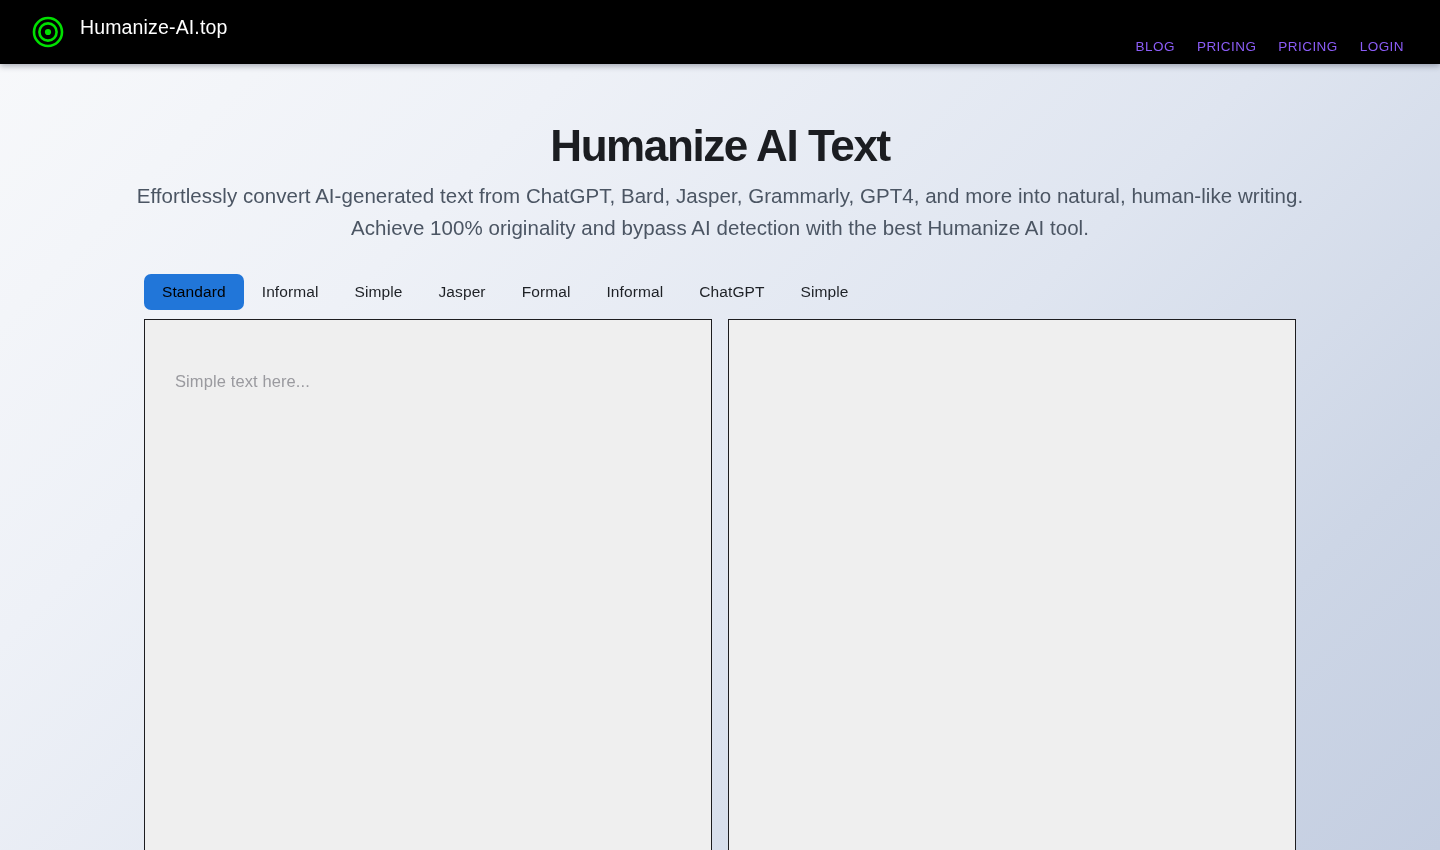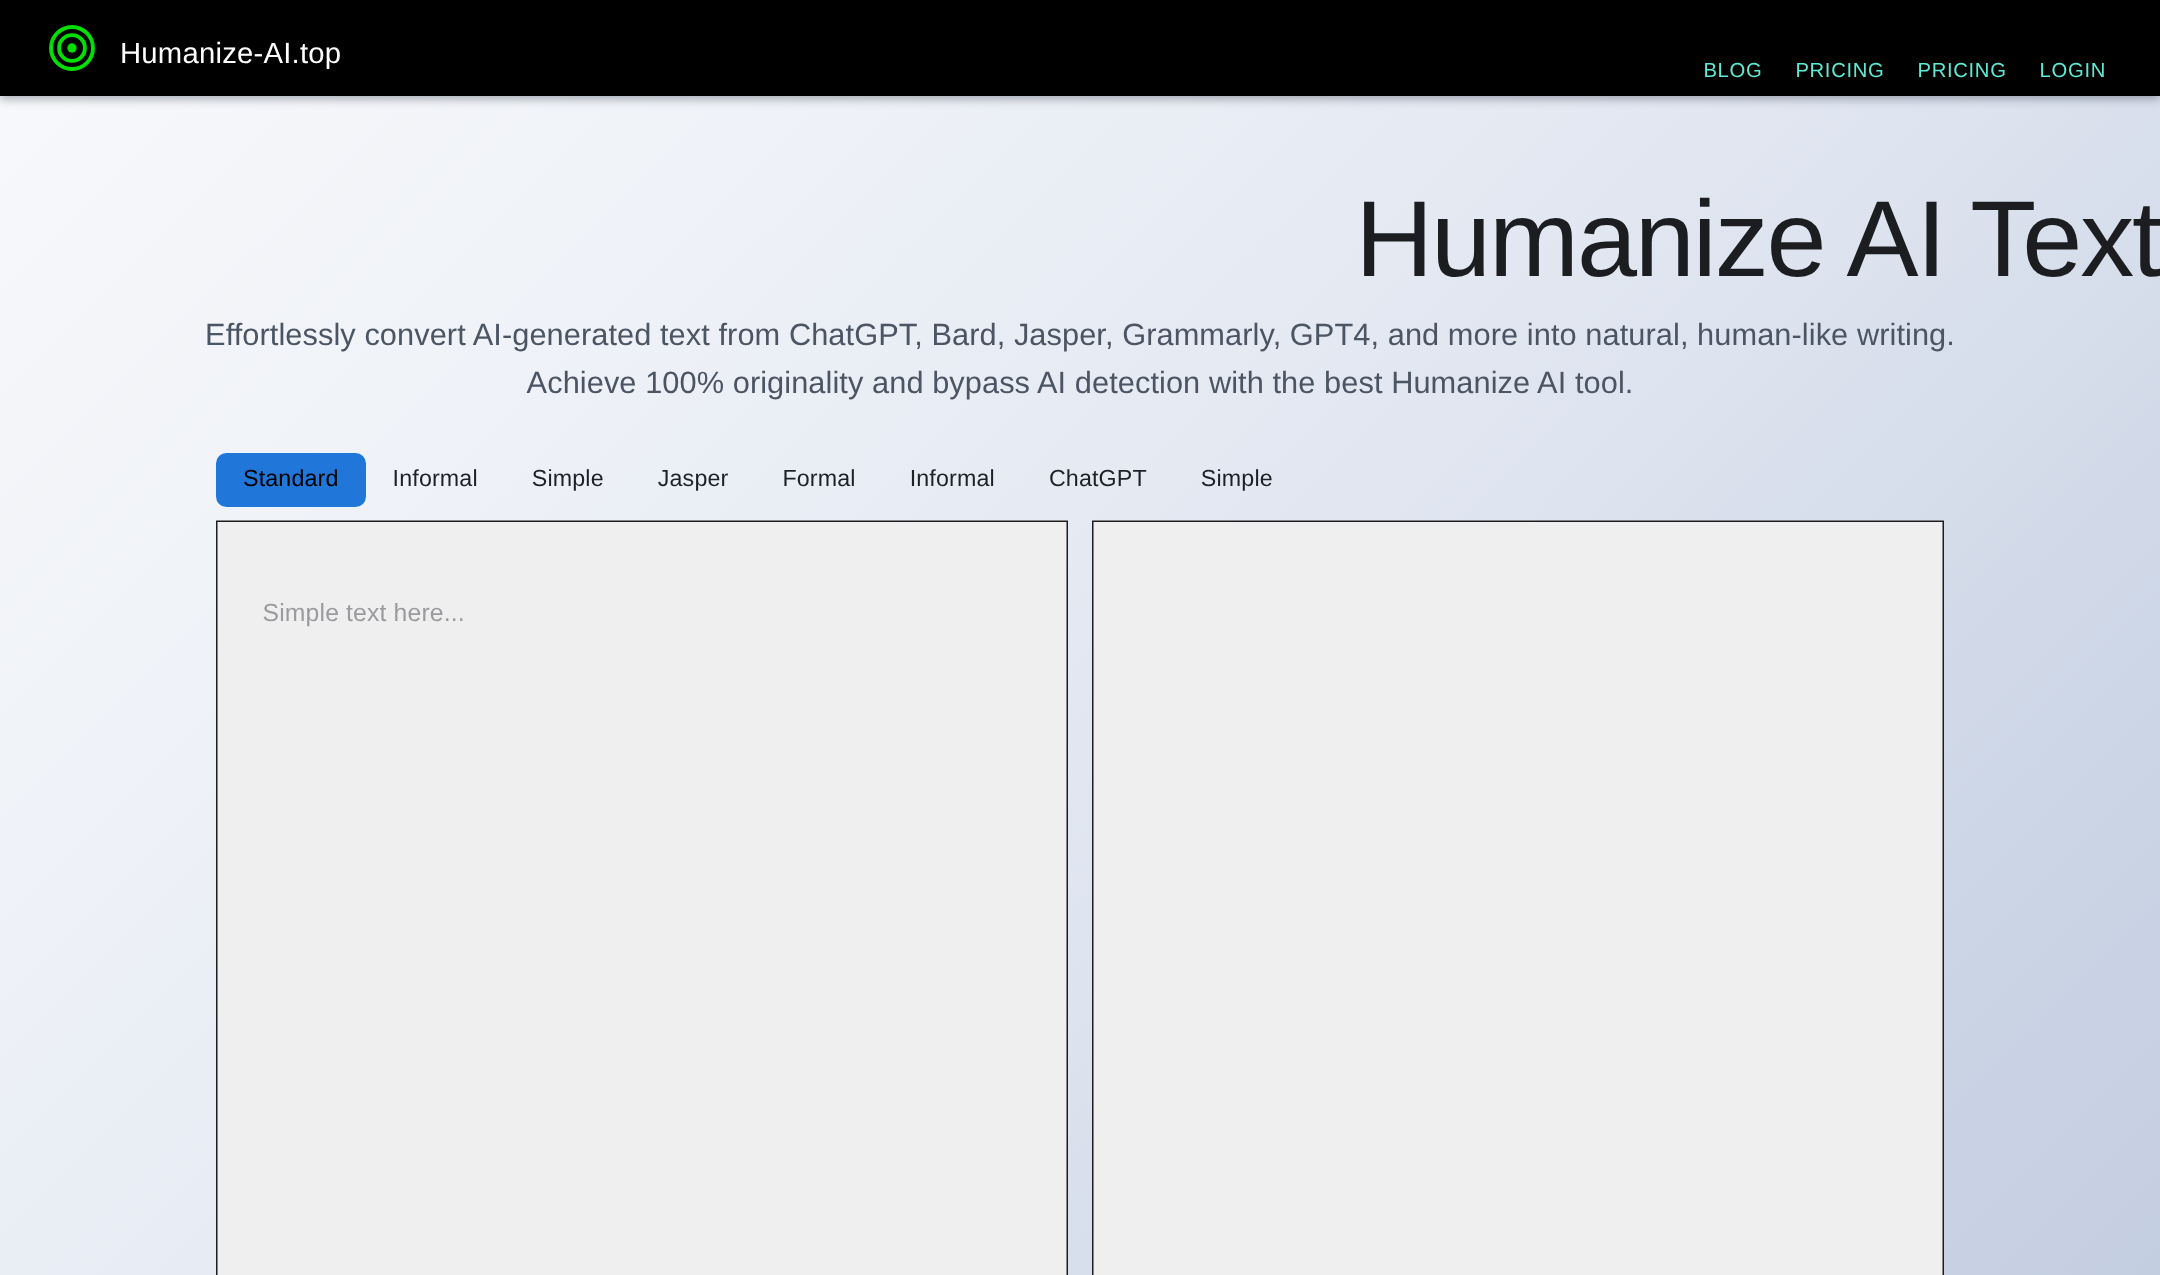--- a/index.html
+++ b/index.html
@@ -17,57 +17,57 @@
   
   .header {
     position:absolute; top:0; left:0;
     width:1440px; height:64px;
     background:#000;
     display:flex; align-items:center;
     padding:0 36px 0 32px;
     z-index:20;
     box-shadow:0 2px 6px rgba(20,28,48,.35);
   }
-  .brand { display:flex; align-items:flex-end; gap:16px; }
+  .brand { display:flex; align-items:flex-start; gap:16px; }
   .logo-mark {
     width:32px; height:32px; flex:none;
     display:block;
   }
   .brand-name {
     color:#fff;
     font-size:19.5px;
     letter-spacing:.15px;
     font-weight:400;
     white-space:nowrap;
   }
   .nav {
     margin-left:auto;
     display:flex; align-items:center;
     gap:0;
   }
   .nav a {
-    color:#5eead4;
+    color:#8b5cf6;
     font-size:13.5px;
     letter-spacing:.45px;
     text-decoration:none;
     padding:0 11px;
     white-space:nowrap;
     margin-top:28px;
   }
   .nav a:last-child { padding-right:0; }
 
   
   .main { position:absolute; top:64px; left:0; width:1440px; }
 
   .page-title {
-    text-align:right;
+    text-align:center;
     margin-top:60px;
-    font-size:72px;
+    font-size:44px;
     line-height:1.0;
-    font-weight:400;
+    font-weight:700;
     color:#1b1d21;
     letter-spacing:-1.4px;
   }
 
   .subtitle {
     margin:12px auto 0;
     width:1180px;
     text-align:center;
     font-size:20.5px;
     line-height:32px;

